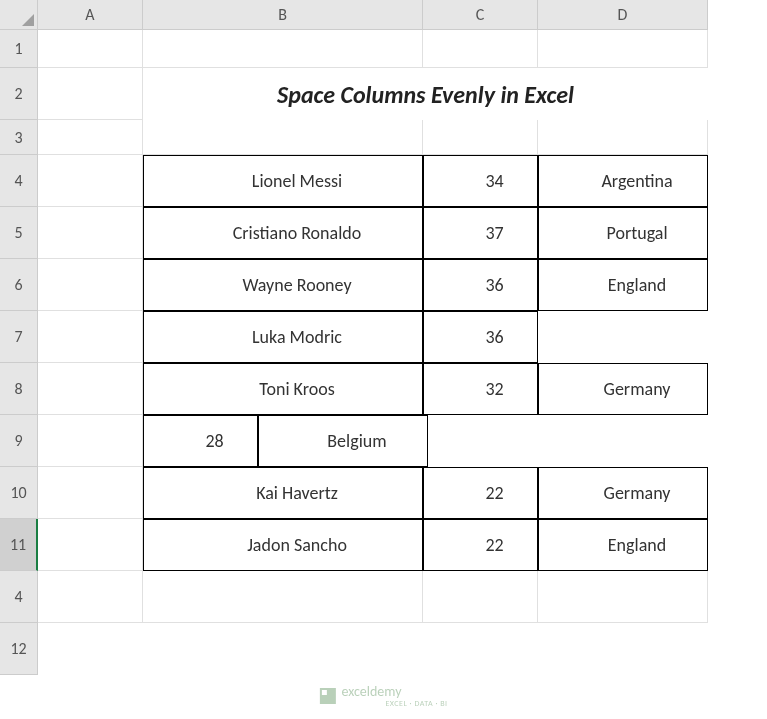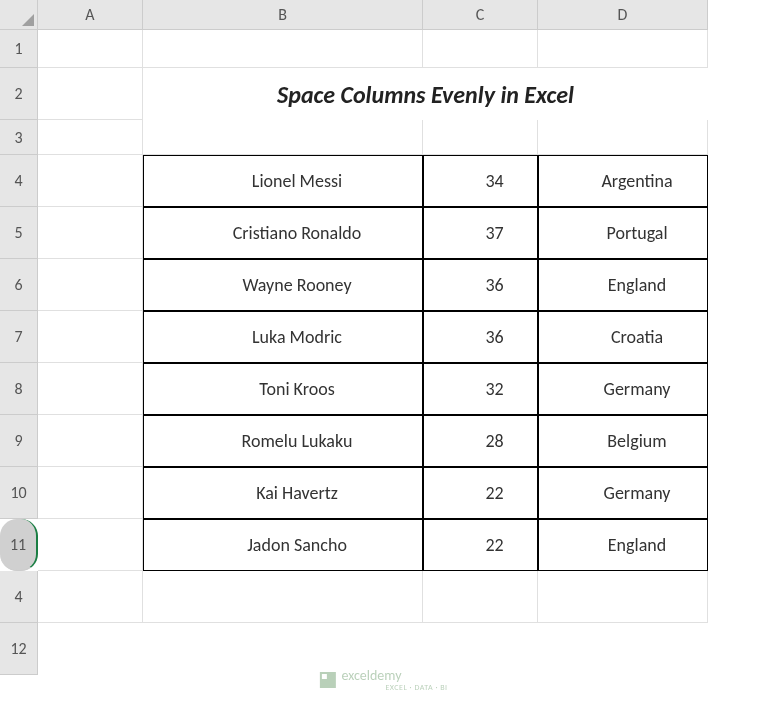--- a/index.html
+++ b/index.html
@@ -74,21 +74,20 @@
       border-bottom: 1px solid #ccc;
       display: flex;
       align-items: center;
       justify-content: center;
       font-size: 16px;
       color: #555;
     }
     .row-header.selected {
       background: #d0d0d0;
       border-right: 2px solid #1a7e43;
-      border-radius: 17px;
     }
     .row-1 { height: 38px; }
     .row-2 { height: 52px; }
     .row-3 { height: 35px; }
     .row-4, .row-5, .row-6, .row-7, .row-8, .row-9, .row-10, .row-11, .row-12 { height: 52px; }
     .row-13 { height: 52px; }
     .cells {
       position: absolute;
       top: 30px;
       left: 38px;
@@ -119,21 +118,21 @@
       border: 1px solid #000 !important;
       font-size: 19px;
     }
     .table-cell {
       border: 1px solid #000 !important;
       font-size: 18px;
       padding-left: 28px;
     }
     .watermark {
       position: absolute;
-      bottom: 28px;
+      bottom: 12px;
       left: 50%;
       transform: translateX(-50%);
       display: flex;
       align-items: center;
       gap: 6px;
       opacity: 0.35;
       font-size: 14px;
       color: #3a7a3a;
     }
     .watermark-icon {
@@ -226,31 +225,29 @@
     <div class="cell-row">
       <div class="cell col-A row-7"></div>
       <div class="cell col-B row-7 table-cell">Wayne Rooney</div>
       <div class="cell col-C row-7 table-cell">36</div>
       <div class="cell col-D row-7 table-cell">England</div>
     </div>
     <div class="cell-row">
       <div class="cell col-A row-8"></div>
       <div class="cell col-B row-8 table-cell">Luka Modric</div>
       <div class="cell col-C row-8 table-cell">36</div>
-      <div class="cell col-D row-8 table-cell">Croatia</div>
     </div>
     <div class="cell-row">
       <div class="cell col-A row-9"></div>
       <div class="cell col-B row-9 table-cell">Toni Kroos</div>
       <div class="cell col-C row-9 table-cell">32</div>
       <div class="cell col-D row-9 table-cell">Germany</div>
     </div>
     <div class="cell-row">
       <div class="cell col-A row-10"></div>
-      <div class="cell col-B row-10 table-cell">Romelu Lukaku</div>
       <div class="cell col-C row-10 table-cell">28</div>
       <div class="cell col-D row-10 table-cell">Belgium</div>
     </div>
     <div class="cell-row">
       <div class="cell col-A row-11"></div>
       <div class="cell col-B row-11 table-cell">Kai Havertz</div>
       <div class="cell col-C row-11 table-cell">22</div>
       <div class="cell col-D row-11 table-cell">Germany</div>
     </div>
     <div class="cell-row">

